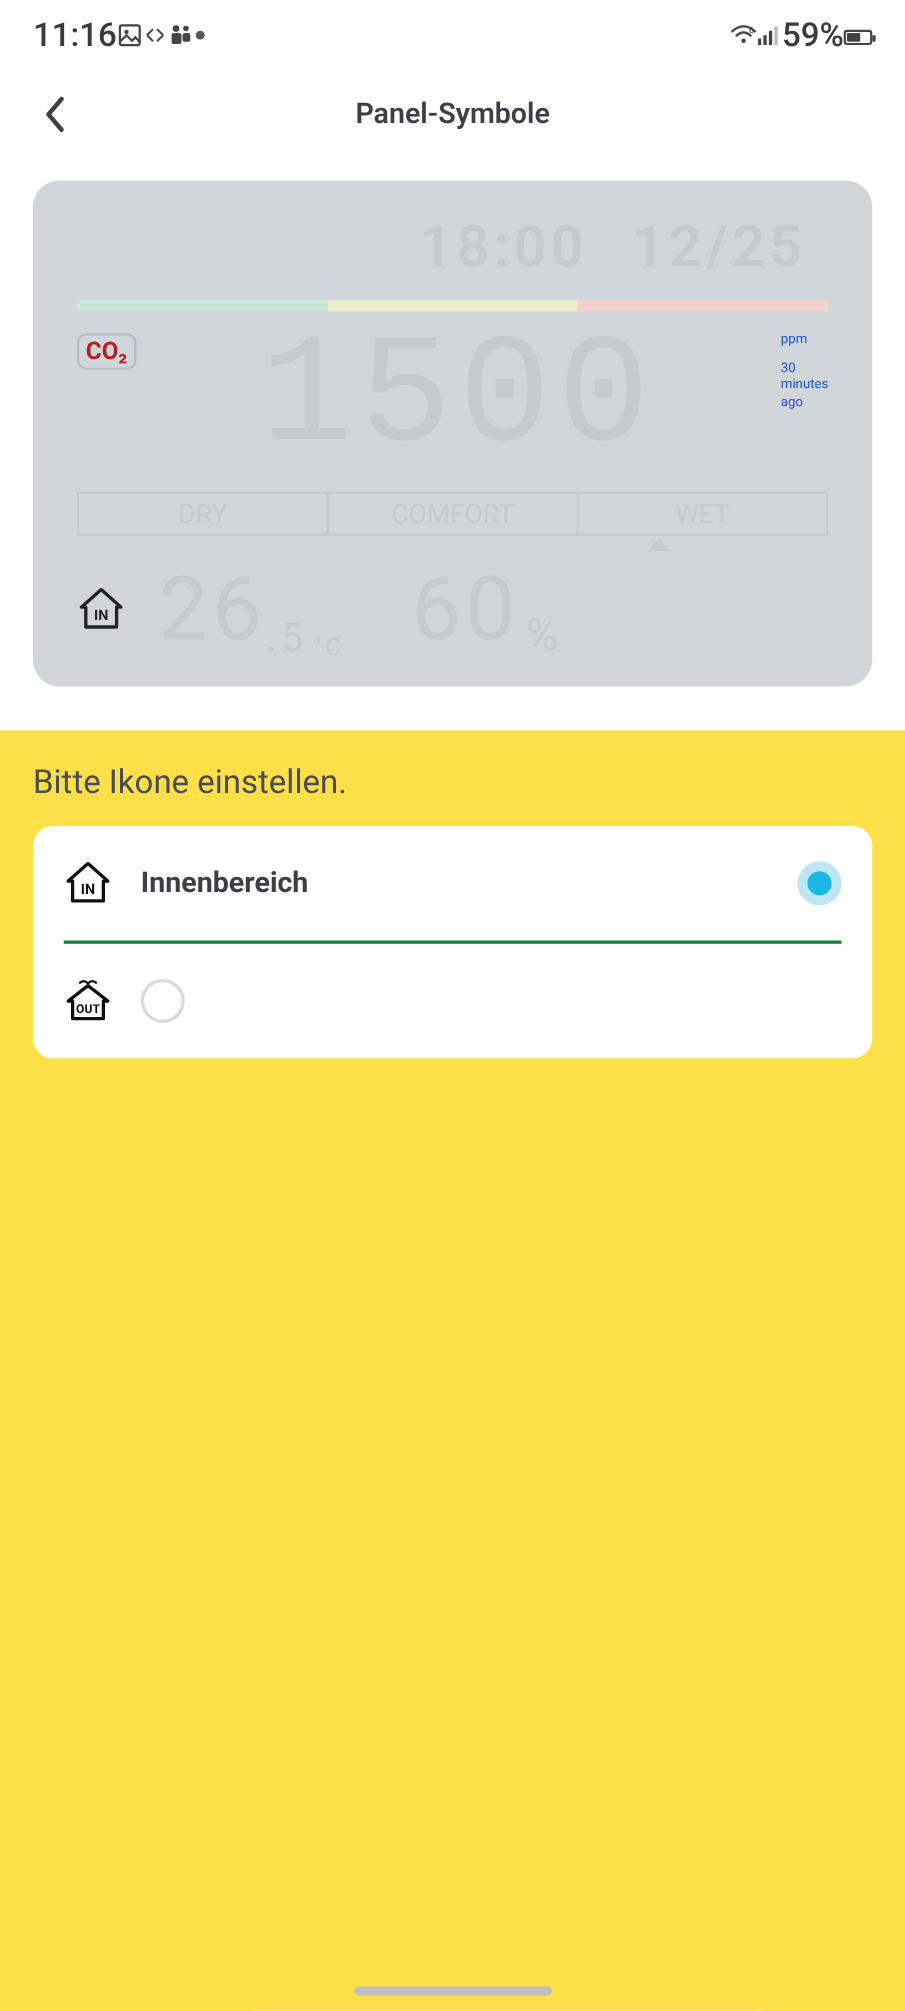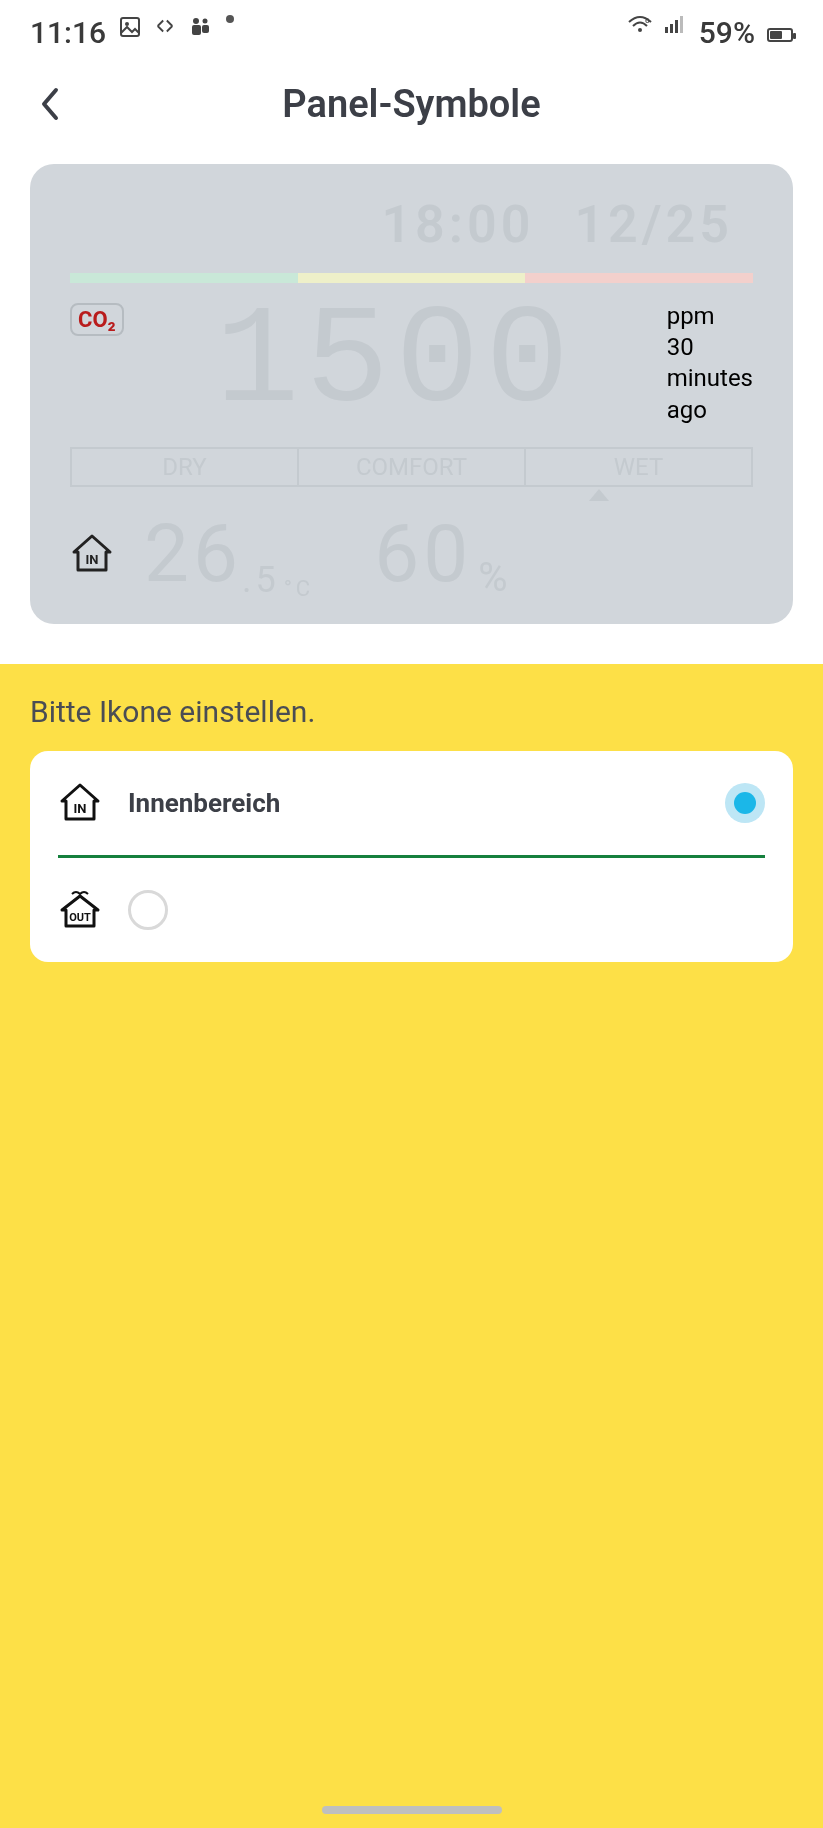--- a/index.html
+++ b/index.html
@@ -1,34 +1,34 @@
 <!DOCTYPE html>
 <html><head>
 <meta charset="utf-8">
 <style>
   * { margin:0; padding:0; box-sizing:border-box; font-family:-apple-system,BlinkMacSystemFont,"Segoe UI",Roboto,sans-serif; }
   html,body { width:823px; height:1828px; background:#fff; overflow:hidden; }
   .status-bar { height:64px; display:flex; align-items:center; justify-content:space-between; padding:0 30px; color:#3a3a3a; font-size:30px; font-weight:500; }
-  .status-left,.status-right { display:flex; align-items:flex-start; gap:12px; }
+  .status-left,.status-right { display:flex; align-items:center; }
   .status-icons svg,.status-icons span { display:inline-block; vertical-align:middle; }
   .dot{width:8px;height:8px;border-radius:50%;background:#555;}
   .header { height:80px; display:flex; align-items:center; position:relative; }
   .back-btn { position:absolute; left:30px; width:40px; height:40px; display:flex; align-items:center; justify-content:center; cursor:pointer; }
-  .title { flex:1; text-align:center; font-size:38px; font-weight:600; color:#3c3f47; }
+  .title { flex:1; text-align:center; font-size:26px; font-weight:600; color:#3c3f47; }
   .preview-wrap { padding:20px 30px 40px; background:#fff; }
   .preview-panel { background:#d1d6db; border-radius:24px; height:460px; position:relative; padding:30px 40px 20px; color:#c1c7cc; overflow:hidden; }
   .seg-row { font-family:"Courier New",monospace; letter-spacing:4px; }
   .time-date { text-align:right; font-size:52px; font-weight:600; color:#c4cacf; display:flex; justify-content:flex-end; gap:40px; padding-right:20px;}
   .color-bar { height:10px; margin:18px 0 10px; display:flex; }
   .color-bar div { flex:1; }
   .cb1{background:#c9e8d8;} .cb2{background:#eef0c9;} .cb3{background:#f3d0cc;}
   .co2-row { display:flex; align-items:flex-start; gap:20px; position:relative; }
   .co2-badge { border:2px solid #b6bcc1; border-radius:8px; padding:2px 6px; font-size:22px; color:#b91c1c; font-weight:700; margin-top:10px;}
   .co2-val { font-size:140px; font-weight:500; color:#c4cacf; line-height:1; font-family:"Courier New",monospace; flex:1; text-align:center; letter-spacing:6px;}
-  .co2-meta { font-size:24px; color:#000000; line-height:1.3; margin-top:8px;}
+  .co2-meta { font-size:12px; color:#1d4ed8; line-height:1.3; margin-top:8px;}
   .humidity-scale { display:flex; border:2px solid #c4cacf; margin:14px 0 2px; }
   .humidity-scale div { flex:1; text-align:center; font-size:24px; color:#c4cacf; padding:4px 0; }
   .humidity-scale div+div { border-left:2px solid #c4cacf; }
   .triangle { width:0;height:0;border-left:10px solid transparent;border-right:10px solid transparent;border-bottom:12px solid #c4cacf; margin-left:76%; }
   .temp-row { display:flex; align-items:center; gap:30px; margin-top:6px;}
   .temp-big { font-size:80px; color:#c4cacf; font-family:"Courier New",monospace; letter-spacing:4px; display:flex; align-items:flex-end;}
   .temp-unit { font-size:22px; color:#c4cacf; margin-left:4px;}
   .in-icon { width:44px; height:44px; }
   .select-section { background:#fde047; flex:1; padding:30px; height:calc(1828px - 64px - 80px - 520px); }
   .instruct { font-size:30px; color:#4a4d54; margin-bottom:22px; font-weight:400;}
@@ -105,21 +105,21 @@
     <div class="color-bar">
         <div class="cb1"></div>
         <div class="cb2"></div>
         <div class="cb3"></div>
       </div>
     <div class="co2-row">
       <span class="co2-badge">CO₂</span>
       <span class="co2-val seg-row">1500</span>
       <div class="co2-meta">
         <div>ppm</div>
-        <div style="">30</div>
+        <div style="margin-top:10px">30</div>
         <div>minutes</div>
         <div>ago</div>
       </div>
     </div>
     <div class="humidity-scale">
       <div>DRY</div>
       <div>COMFORT</div>
       <div>WET</div>
     </div>
     <div class="triangle"></div>

